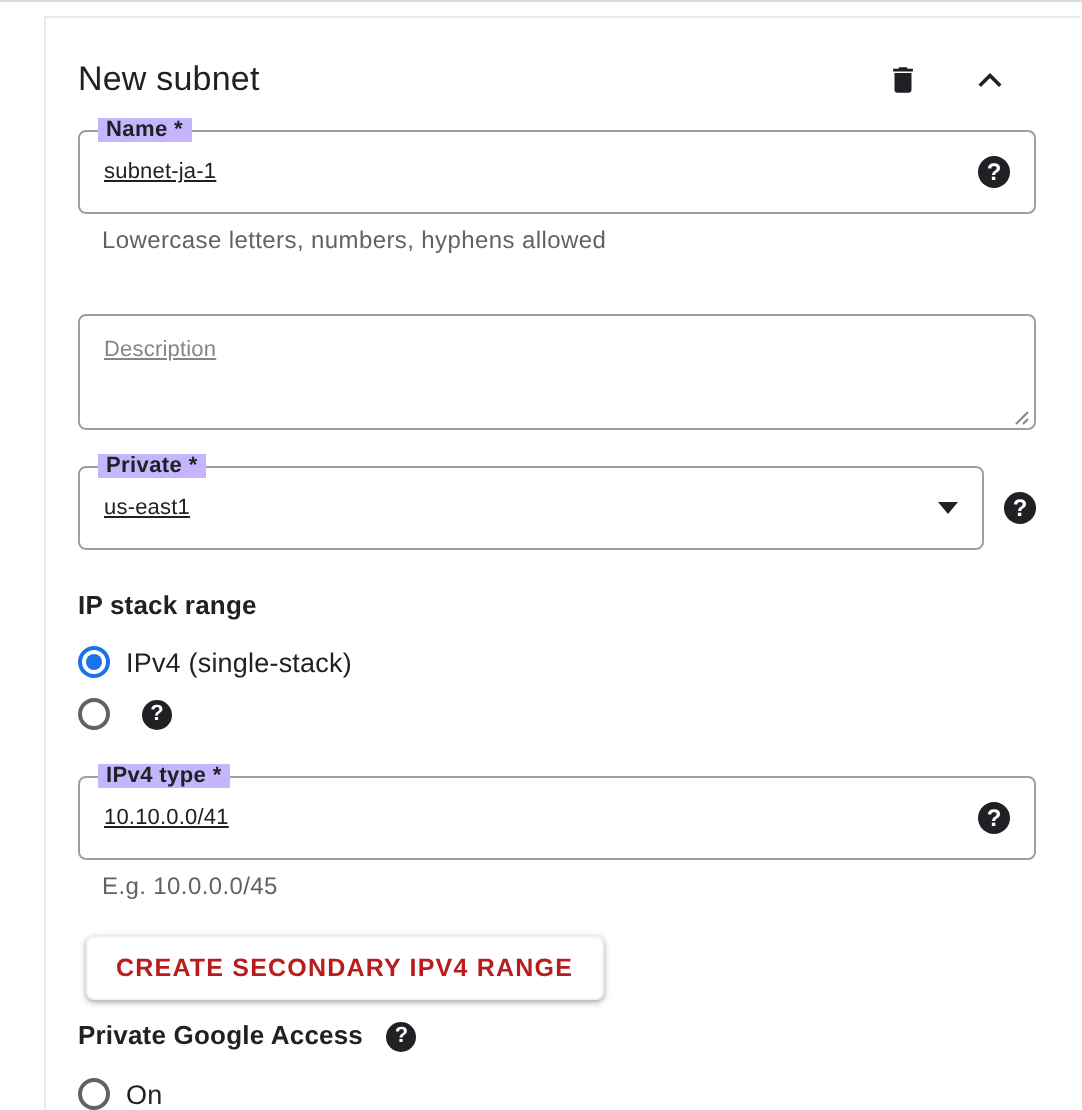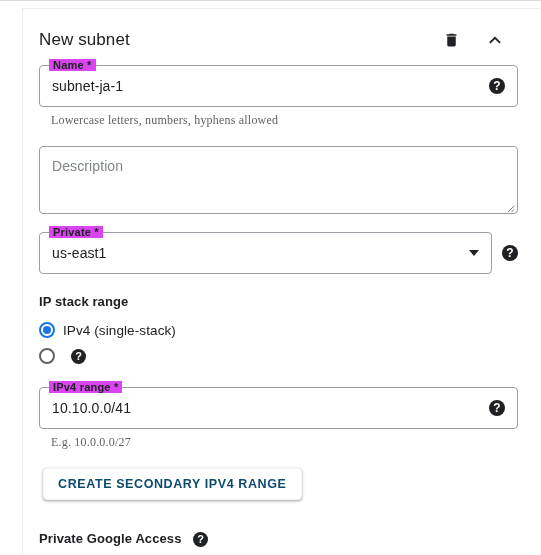--- a/index.html
+++ b/index.html
@@ -75,51 +75,52 @@
     height: 42px;
     border: 1px solid #9aa0a6;
     border-radius: 4px;
     box-sizing: border-box;
     display: flex;
     align-items: center;
     padding: 0 12px;
     background: #fff;
   }
   .field.textarea-field {
-    height: 68px;
+    height: 58px;
     align-items: flex-start;
     padding-top: 11px;
+    margin-top: 12px;
   }
   .field .legend {
     position: absolute;
     top: -7px;
     left: 9px;
-    background: #d946ef;
+    background: #c4b5fd;
     padding: 0 4px;
     font-size: 11px;
     font-weight: bold;
     color: #202124;
     line-height: 12px;
     letter-spacing: 0.2px;
     white-space: nowrap;
   }
   .field .value {
-    font-size: 14px;
+    font-size: 11px;
     color: #202124;
     letter-spacing: 0.1px;
+    text-decoration: underline;
   }
   .field .value.placeholder {
     color: #80868b;
   }
   .helper {
     font-size: 12px;
     color: #5f6368;
     margin: 6px 0 0 12px;
     letter-spacing: 0.2px;
-    font-family: Liberation Serif, serif;
   }
   .help-icon {
     flex: 0 0 auto;
     width: 16px;
     height: 16px;
     border-radius: 50%;
     background: #202124;
     color: #ffffff;
     font-size: 12px;
     font-weight: bold;
@@ -204,21 +205,21 @@
     letter-spacing: 0.1px;
   }
   .btn-outline {
     display: inline-block;
     margin: 18px 0 0 4px;
     padding: 8px 14px;
     background: #ffffff;
     border: 1px solid #f1f3f4;
     border-radius: 4px;
     box-shadow: 0 1px 2px rgba(60,64,67,0.3), 0 1px 3px 1px rgba(60,64,67,0.15);
-    color: #0c4a6e;
+    color: #b91c1c;
     font-size: 12.5px;
     font-weight: bold;
     letter-spacing: 0.6px;
     cursor: pointer;
     white-space: nowrap;
   }
   .gap-18 { height: 18px; }
 </style>
 </head>
 <body>
@@ -289,32 +290,32 @@
 
       <div class="radio-row">
         <span class="radio"></span>
         <span class="help-inline" style="margin-left:8px;">?</span>
       </div>
 
       <div class="gap-18"></div>
 
       <div class="field-row">
         <div class="field">
-          <span class="legend">IPv4 range *</span>
+          <span class="legend">IPv4 type *</span>
           <span class="value">10.10.0.0/41</span>
           <span class="help-icon" style="position:absolute;right:12px;top:50%;transform:translateY(-50%);">?</span>
         </div>
       </div>
-      <div class="helper">E.g. 10.0.0.0/27</div>
+      <div class="helper">E.g. 10.0.0.0/45</div>
 
       <div>
         <span class="btn-outline">CREATE SECONDARY IPV4 RANGE</span>
       </div>
 
-      <div class="section-heading" style="margin-top:31px;">
+      <div class="section-heading" style="margin-top:10px;">
         <span>Private Google Access</span>
         <span class="help-inline" style="margin-left:8px;">?</span>
       </div>
 
       <div class="radio-row">
         <span class="radio"></span>
         <span class="radio-label">On</span>
       </div>
 
     </div>

